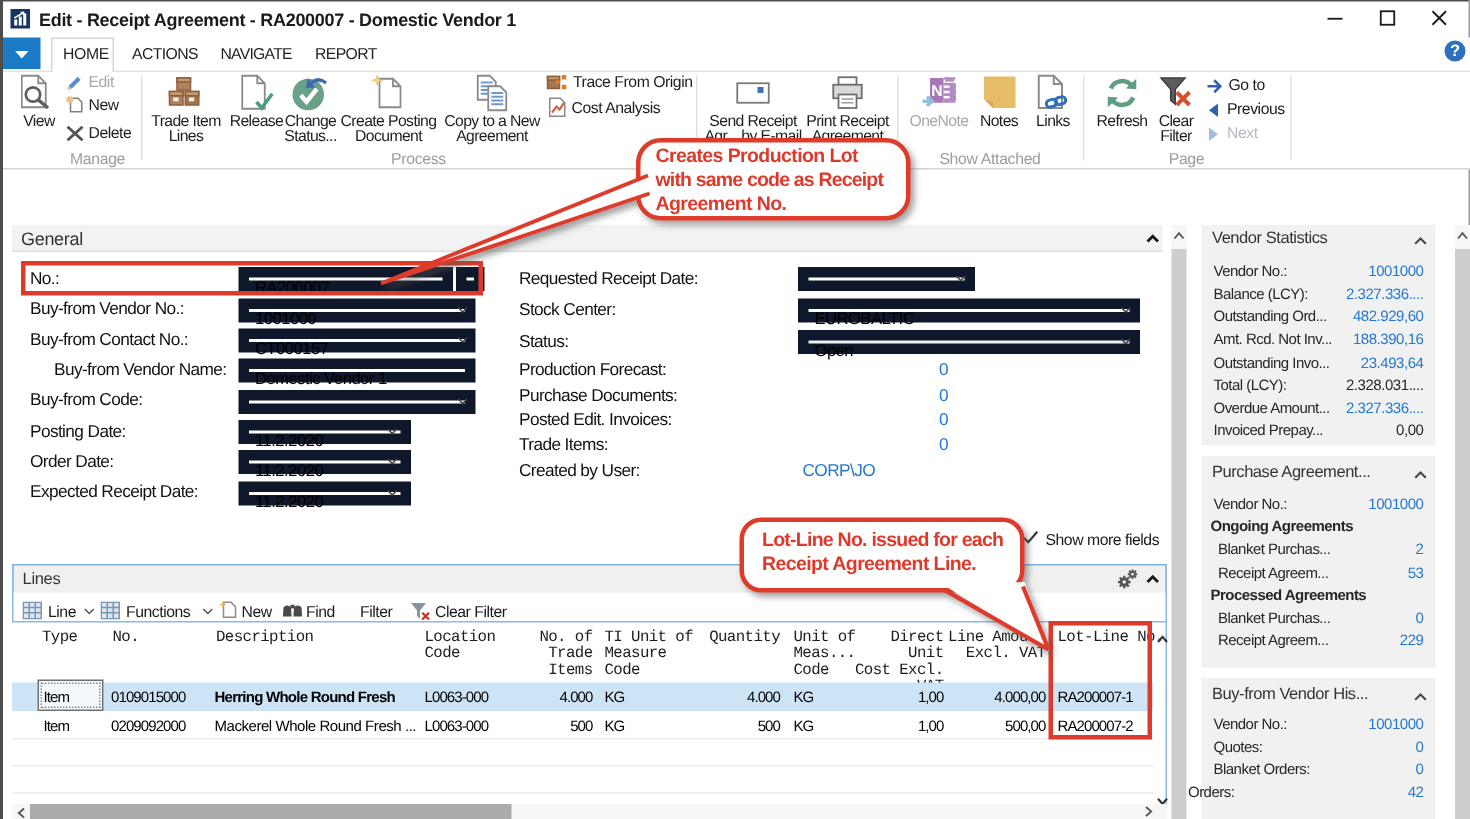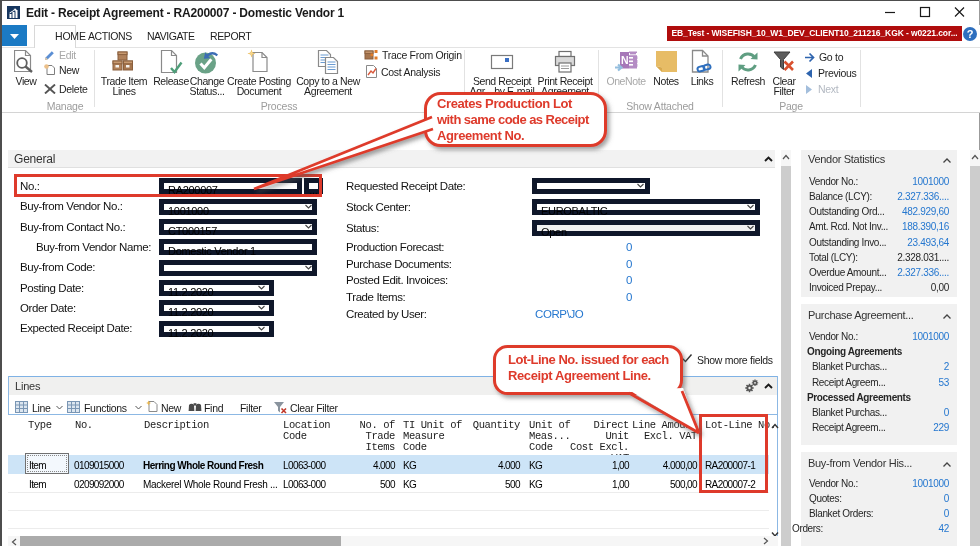--- a/index.html
+++ b/index.html
@@ -1,20 +1,20 @@
 <!DOCTYPE html>
 <html><head>
 <meta charset="utf-8">
 <style>
   html,body{margin:0;padding:0;}
   body{width:980px;height:546px;overflow:hidden;font-family:"Liberation Sans",sans-serif;}
   #win{position:relative;width:980px;height:546px;background:#fff;overflow:hidden;}
   .abs{position:absolute;}
   .lbl{position:absolute;font-size:11.5px;color:#121212;white-space:nowrap;letter-spacing:-0.4px;}
-  .fld{position:absolute;height:16px;border:5px solid #0f172a;background:#fff;font-size:11px;color:#000;line-height:14px;padding-left:4px;box-sizing:border-box;white-space:nowrap;letter-spacing:-0.3px;}
+  .fld{position:absolute;height:16px;border:7px solid #0f172a;background:#fff;font-size:11px;color:#000;line-height:14px;padding-left:4px;box-sizing:border-box;white-space:nowrap;letter-spacing:-0.3px;}
   .chev{position:absolute;width:7px;height:7px;}
   .blue{color:#2577cf;}
   .rv{position:absolute;font-size:10px;white-space:nowrap;text-align:right;letter-spacing:-0.3px;}
   .rl{position:absolute;font-size:10px;color:#262626;white-space:nowrap;letter-spacing:-0.35px;}
   .bigbtn{position:absolute;top:48px;text-align:center;font-size:10.5px;color:#1e1e1e;line-height:9.6px;letter-spacing:-0.4px;}
   .bigbtn .ic{height:27px;display:flex;align-items:center;justify-content:center;margin-bottom:2px;}
   .smbtn{position:absolute;font-size:10.5px;color:#1e1e1e;white-space:nowrap;display:flex;align-items:center;gap:3px;letter-spacing:-0.3px;}
   .grplbl{position:absolute;top:100px;font-size:10.5px;color:#9c9c9c;text-align:center;letter-spacing:-0.2px;}
   .vsep{position:absolute;top:50px;width:1px;height:57px;background:#e2e2e2;}
   .hdr{position:absolute;font-size:10.5px;color:#1c1c1c;line-height:11px;letter-spacing:-0.4px;font-family:Liberation Mono, monospace;}
@@ -44,26 +44,25 @@
     <path d="M73 3.5 l9 9 M82 3.5 l-9 9" stroke="#1a1a1a" stroke-width="1.2" fill="none"></path>
   </svg>
 
   <div class="abs" style="left:2px;top:25px;width:978px;height:22px;background:#ffffff;border-bottom:1px solid #e3e3e3;"></div>
   <div class="abs" style="left:2px;top:25px;width:25px;height:21px;background:#1b7ac4;">
     <svg width="25" height="21">
         <path d="M8 9 l4.5 5 l4.5 -5 z" fill="#fff"></path>
       </svg>
   </div>
   <div class="abs" style="left:34px;top:25px;width:42px;height:23px;background:#fff;border:1px solid #d8d8d8;border-bottom:none;box-sizing:border-box;"></div>
-  <div class="abs" style="left:55px;top:30px;font-size:10.5px;color:#222;letter-spacing:-0.2px;">HOME</div>
+  <div class="abs" style="left:42px;top:30px;font-size:10.5px;color:#222;letter-spacing:-0.2px;">HOME</div>
   <div class="abs" style="left:88px;top:30px;font-size:10.5px;color:#222;letter-spacing:-0.4px;">ACTIONS</div>
   <div class="abs" style="left:147px;top:30px;font-size:10.5px;color:#222;letter-spacing:-0.5px;">NAVIGATE</div>
   <div class="abs" style="left:210px;top:30px;font-size:10.5px;color:#222;letter-spacing:-0.4px;">REPORT</div>
 
-  <div class="abs" style="left:667px;top:26px;width:295px;height:15px;background:#b00d0d;color:#fff;font-size:8.5px;font-weight:bold;line-height:15px;text-align:center;white-space:nowrap;letter-spacing:-0.1px;">EB_Test - WISEFISH_10_W1_DEV_CLIENT10_211216_KGK - w0221.cor...</div>
   <div class="abs" style="left:963px;top:27px;width:14px;height:14px;border-radius:7px;background:#2e6fbe;color:#fff;font-size:11px;font-weight:bold;text-align:center;line-height:14px;">?</div>
 
   <div class="abs" style="left:2px;top:48px;width:978px;height:64px;background:#fff;border-bottom:1px solid #d4d4d4;"></div>
 
   <div class="vsep" style="left:94px;"></div>
   <div class="vsep" style="left:464px;"></div>
   <div class="vsep" style="left:598px;"></div>
   <div class="vsep" style="left:722px;"></div>
   <div class="vsep" style="left:860px;"></div>
   <div class="grplbl" style="left:22px;width:86px;">Manage</div>

